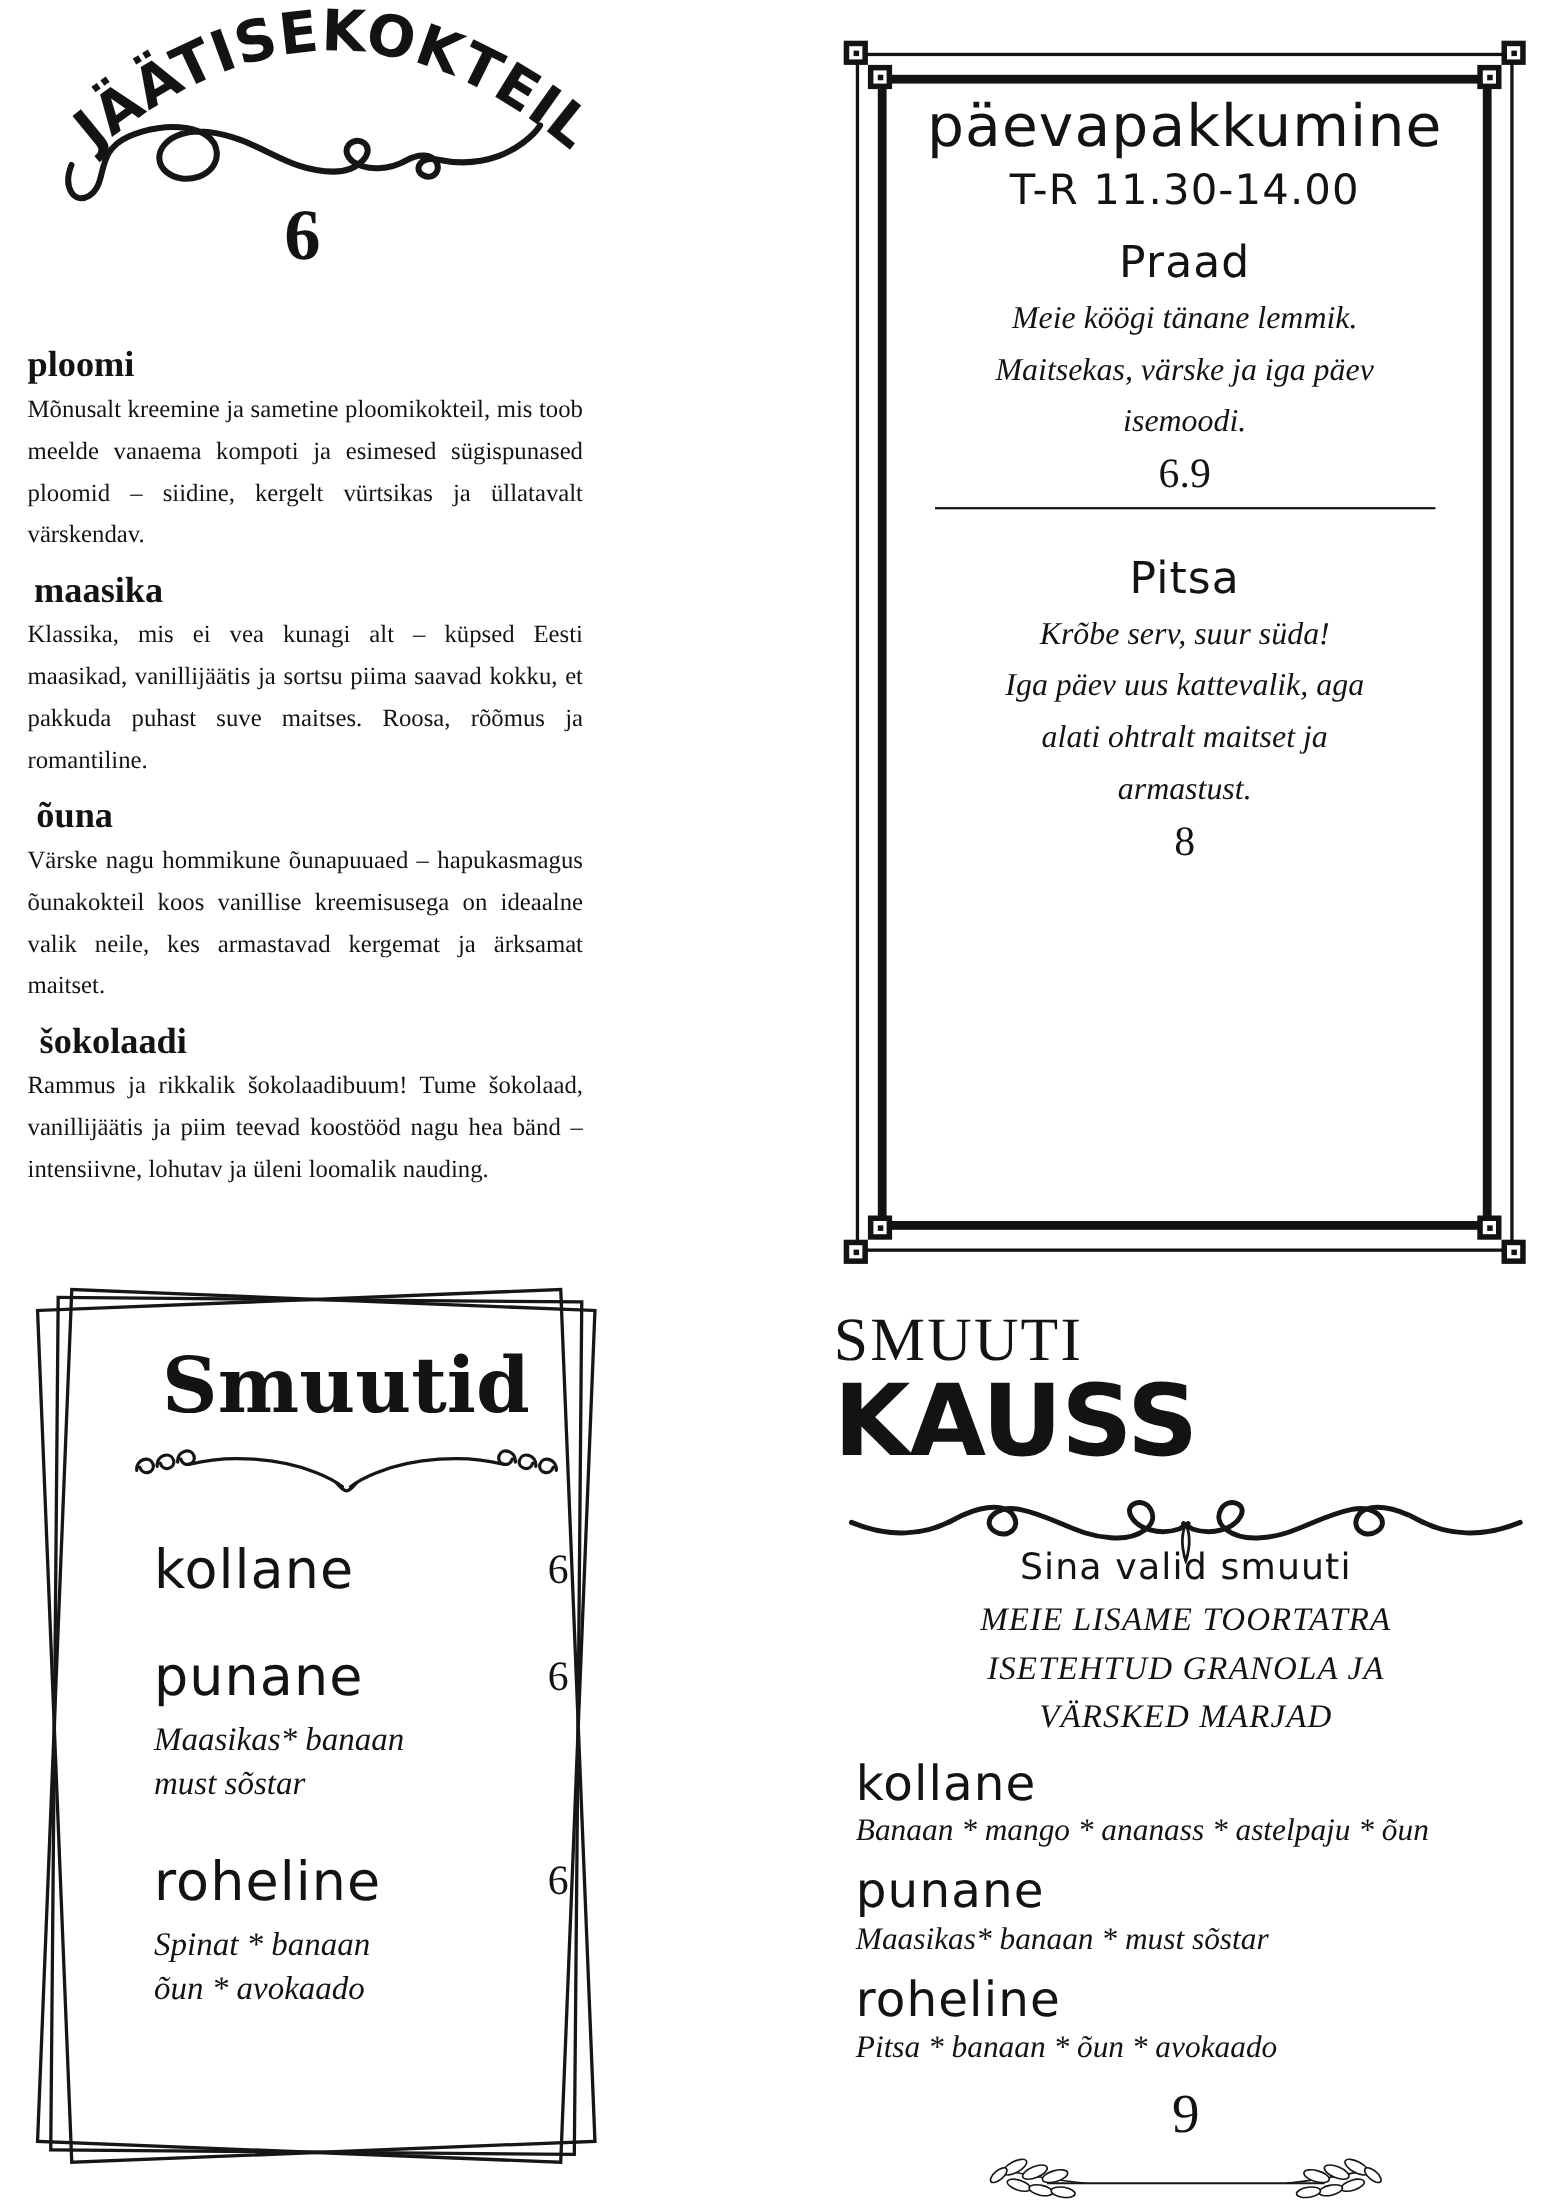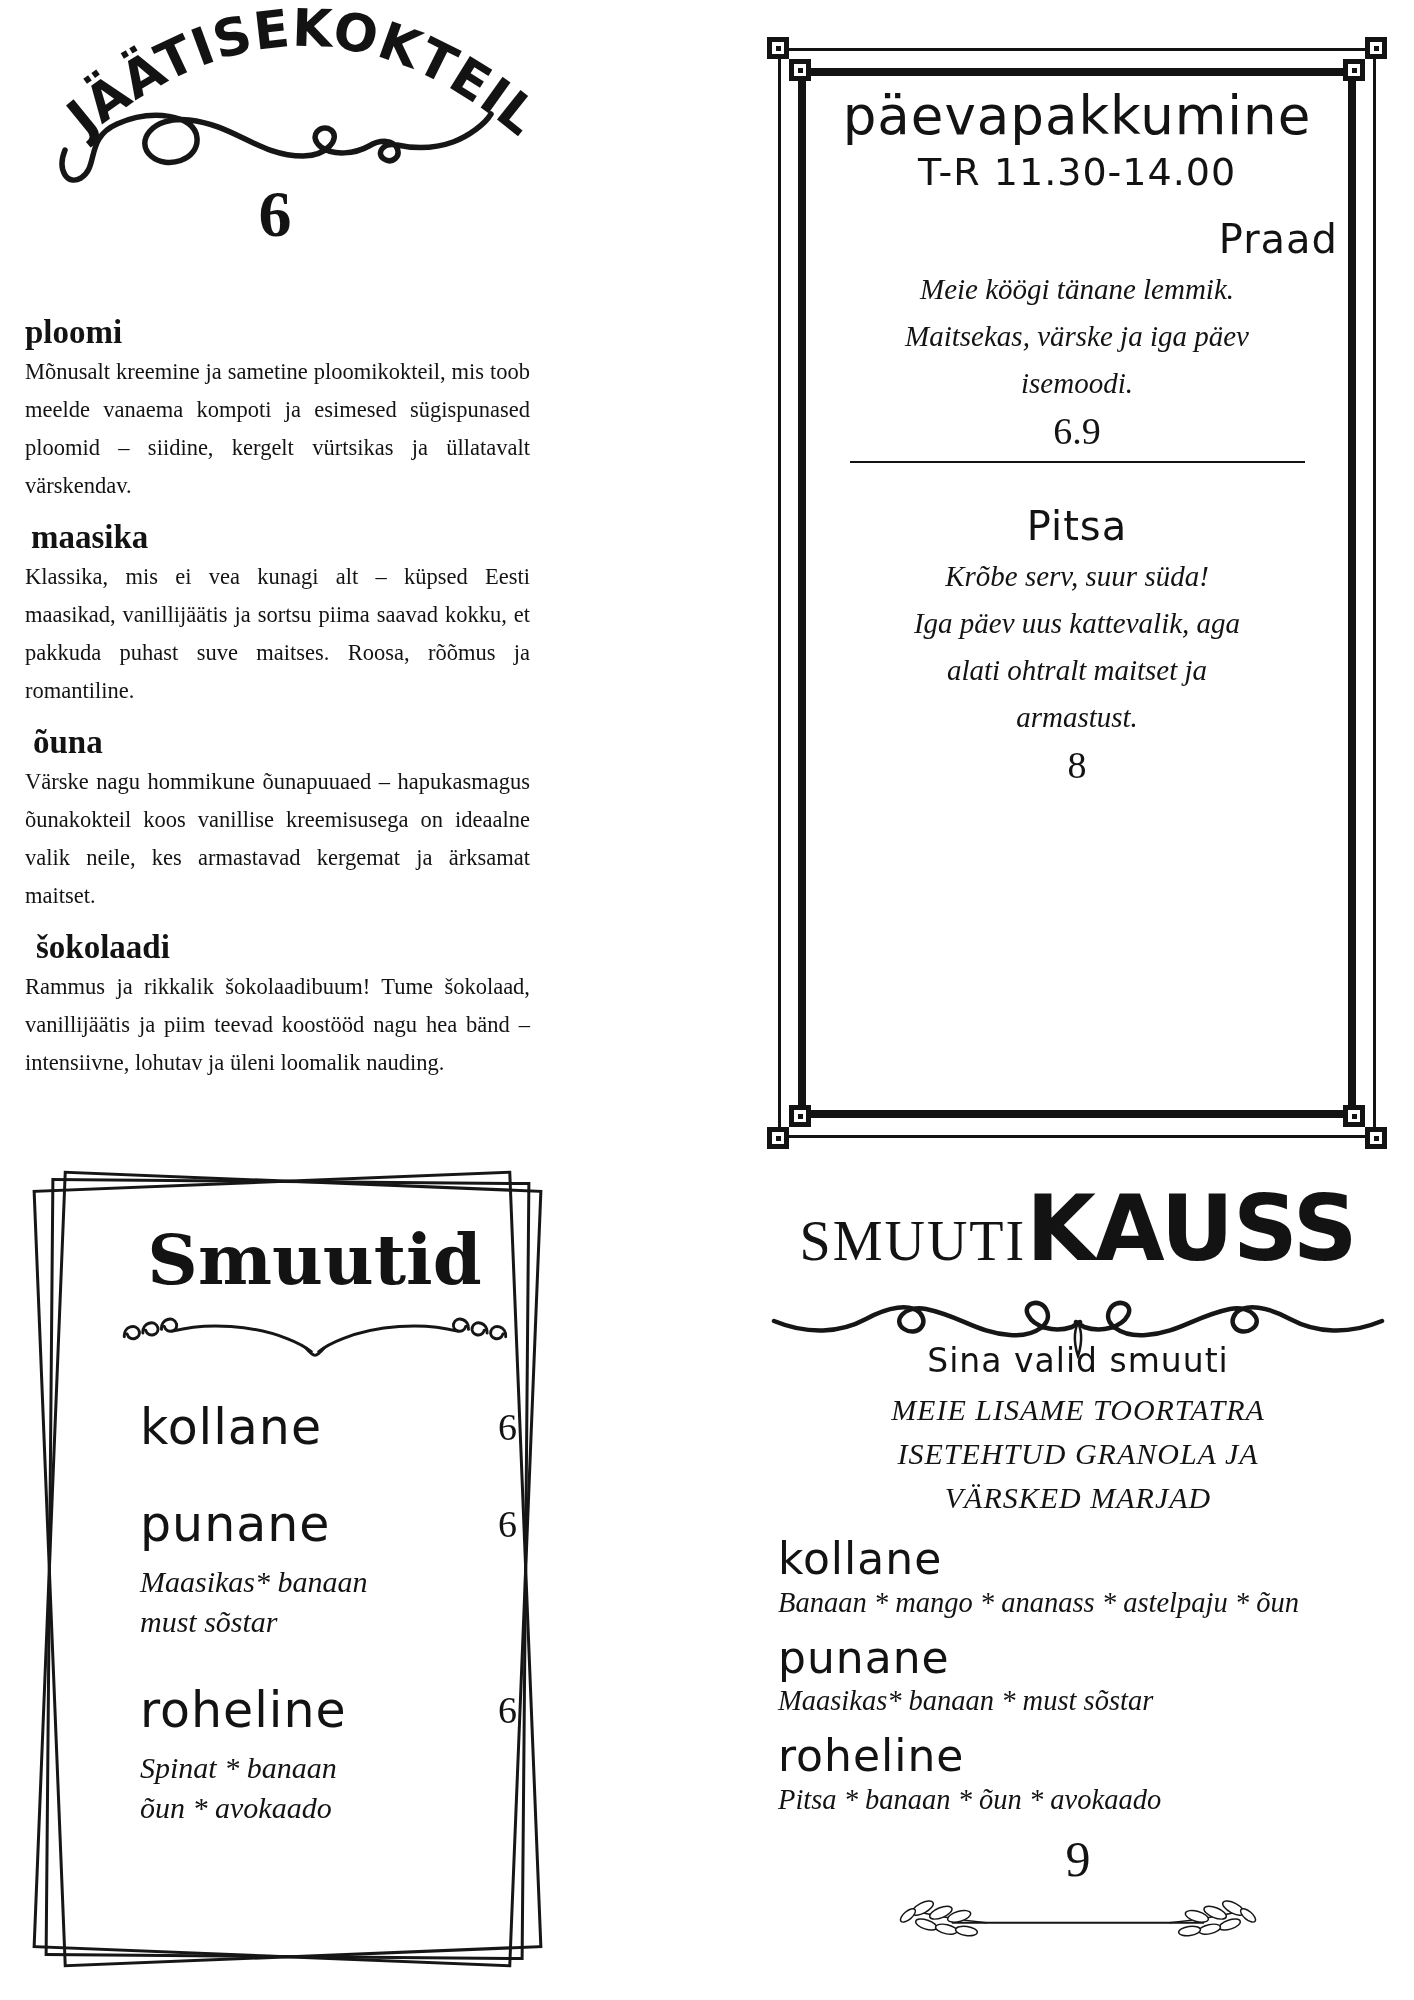--- a/index.html
+++ b/index.html
@@ -50,28 +50,28 @@
   .csq .c{width:5px;height:5px;background:#131313;}
   .sq-tl1{left:5px;top:5px;}   .sq-tl2{left:27px;top:27px;}
   .sq-tr1{right:5px;top:5px;}  .sq-tr2{right:27px;top:27px;}
   .sq-bl1{left:5px;bottom:5px;}.sq-bl2{left:27px;bottom:27px;}
   .sq-br1{right:5px;bottom:5px;}.sq-br2{right:27px;bottom:27px;}
 
   .frame-inner{position:absolute;left:54px;right:54px;top:44px;text-align:center;}
   .daily-title{font-size:53px;line-height:1.05;margin-top:12px;letter-spacing:1px;}
   .hours{font-size:38px;margin-top:6px;letter-spacing:1px;}
   .d-name{font-size:40px;letter-spacing:1px;}
-  .dn-1{margin-top:54px;}.dn-2{margin-top:22px;text-align:right;}.dn-3{margin-top:40px;}
+  .dn-1{margin-top:54px;}.dn-2{margin-top:22px;}.dn-3{margin-top:40px;}
   .d-line{font-size:29px;font-style:italic;line-height:47px;}
   .d-lines{margin-top:4px;}
   .d-price{font-size:38px;margin-top:2px;}
   .divider{width:455px;border:none;border-top:2px solid #131313;margin:8px auto 0;}
 
   .bowl{position:absolute;left:0;top:1186px;width:640px;text-align:center;}
-  .kauss-title{display:flex;align-items:baseline;justify-content:center;}
+  .kauss-title{display:flex;align-items:baseline;justify-content:center;flex-direction:column;}
   .t-light{font-family:"Liberation Serif",serif;font-size:56px;letter-spacing:2px;}
   .t-bold{font-family:"DejaVu Sans",sans-serif;font-weight:bold;font-size:90px;
           line-height:.95;letter-spacing:-1px;}
   .kf-svg{width:620px;height:100px;display:block;margin:-14px auto 0;}
   .bowl-sub{font-size:33px;margin-top:-18px;letter-spacing:1px;}
   .bowl-notes{margin-top:8px;}
   .note-line{font-size:30px;font-style:italic;line-height:44px;letter-spacing:1px;}
   .bowl-items{text-align:left;padding-left:20px;margin-top:2px;}
   .bowl-item .bwname{font-size:44px;line-height:1.15;letter-spacing:1px;margin-top:14px;}
   .bw-2{margin-top:22px;}.bw-3{margin-top:22px;}

